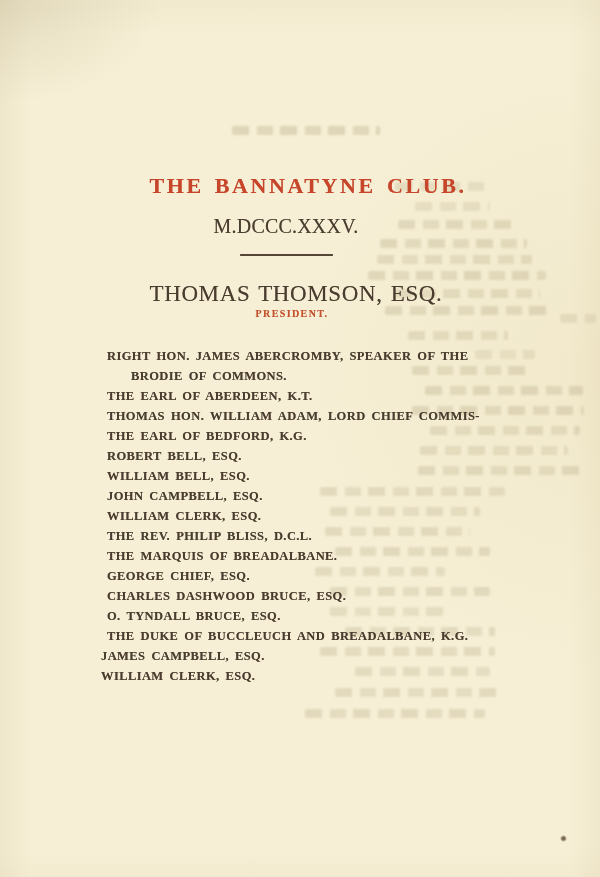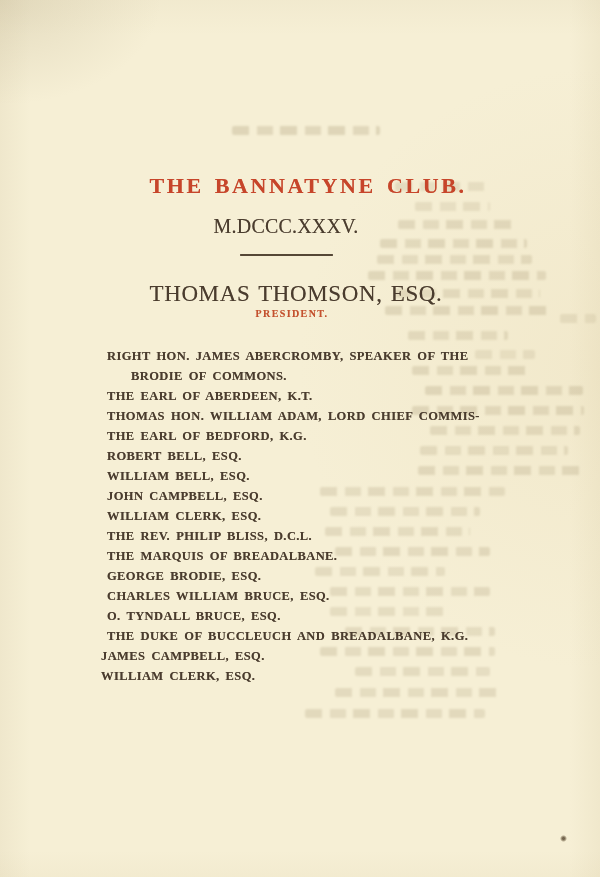--- a/index.html
+++ b/index.html
@@ -126,22 +126,22 @@
     <div class="member-line indent">BRODIE OF COMMONS.</div>
     <div class="member-line">THE EARL OF ABERDEEN, K.T.</div>
     <div class="member-line">THOMAS HON. WILLIAM ADAM, LORD CHIEF COMMIS-</div>
     <div class="member-line">THE EARL OF BEDFORD, K.G.</div>
     <div class="member-line">ROBERT BELL, ESQ.</div>
     <div class="member-line">WILLIAM BELL, ESQ.</div>
     <div class="member-line">JOHN CAMPBELL, ESQ.</div>
     <div class="member-line">WILLIAM CLERK, ESQ.</div>
     <div class="member-line">THE REV. PHILIP BLISS, D.C.L.</div>
     <div class="member-line">THE MARQUIS OF BREADALBANE.</div>
-    <div class="member-line">GEORGE BRODIE, ESQ.</div>
-    <div class="member-line">CHARLES WILLIAM BRUCE, ESQ.</div>
+    <div class="member-line">GEORGE CHIEF, ESQ.</div>
+    <div class="member-line">CHARLES DASHWOOD BRUCE, ESQ.</div>
     <div class="member-line">O. TYNDALL BRUCE, ESQ.</div>
     <div class="member-line">THE DUKE OF BUCCLEUCH AND BREADALBANE, K.G.</div>
     <div class="member-line outdent">JAMES CAMPBELL, ESQ.</div>
     <div class="member-line outdent">WILLIAM CLERK, ESQ.</div>
   </div>
 
   <div class="ink-speck"></div>
 
 </div>
 

